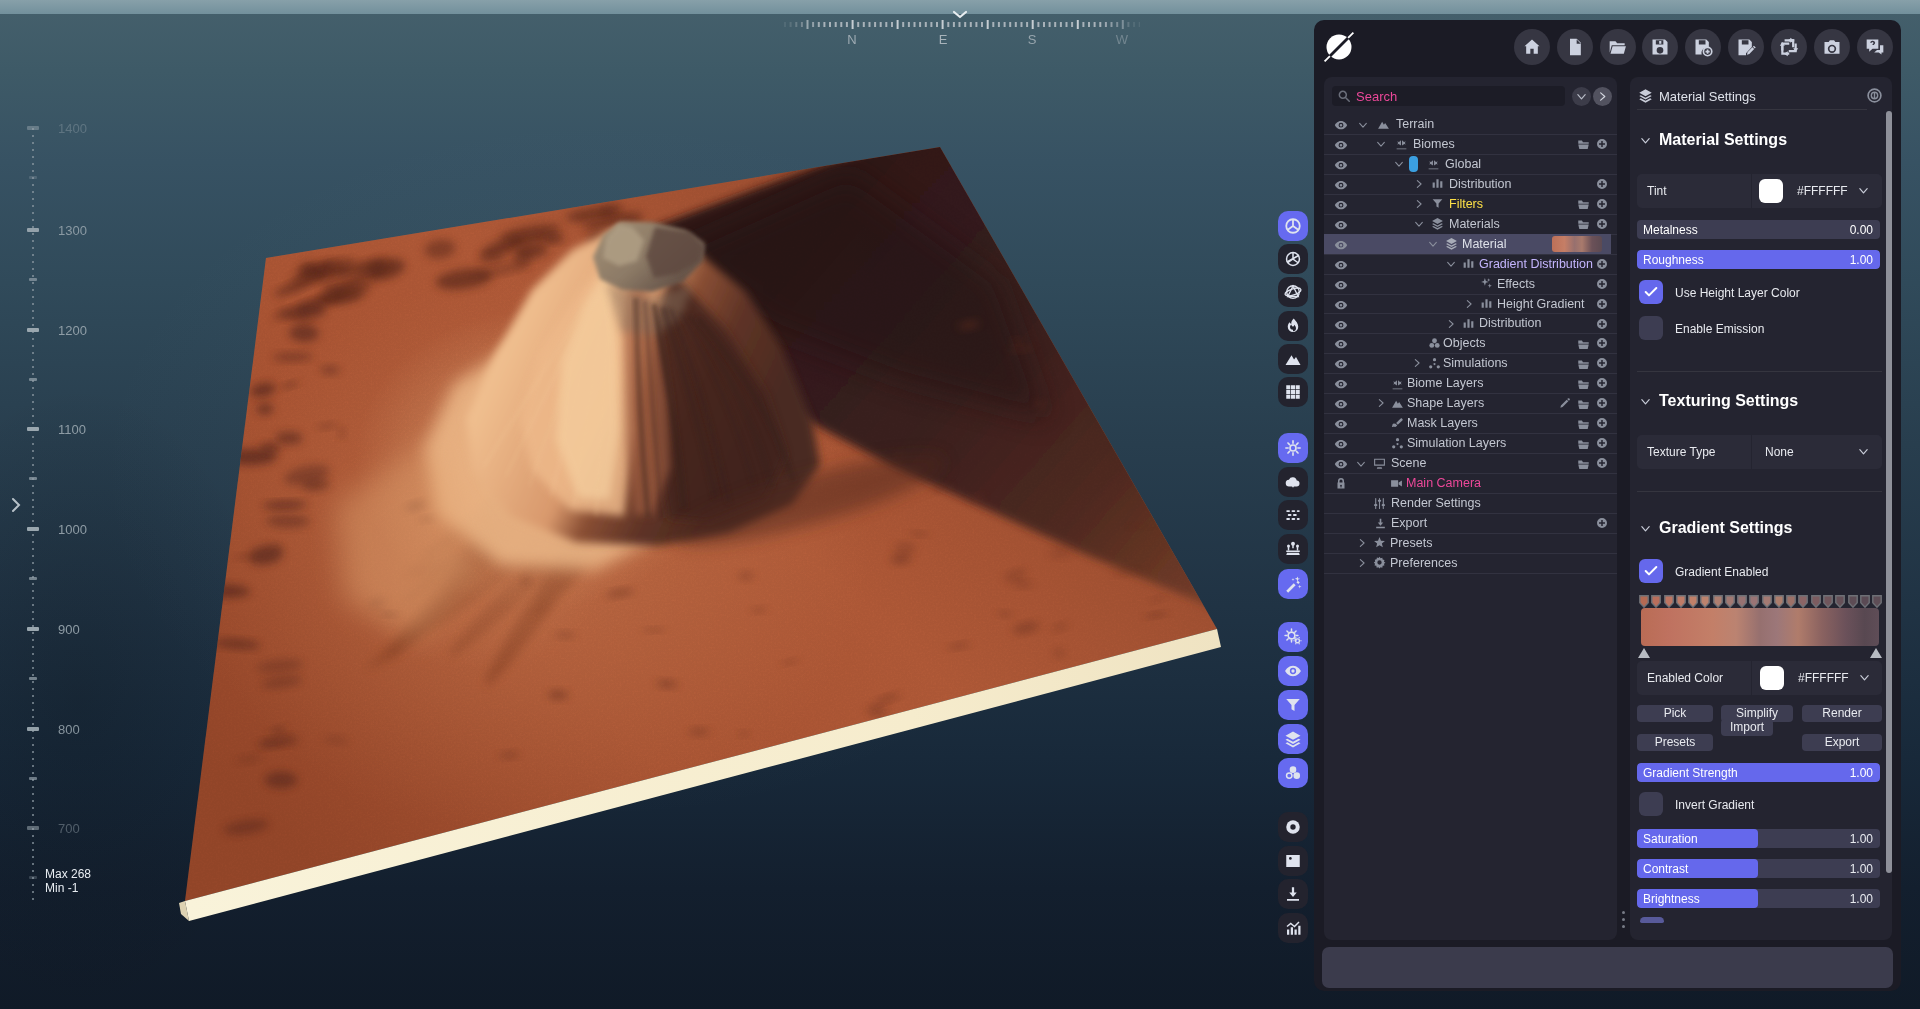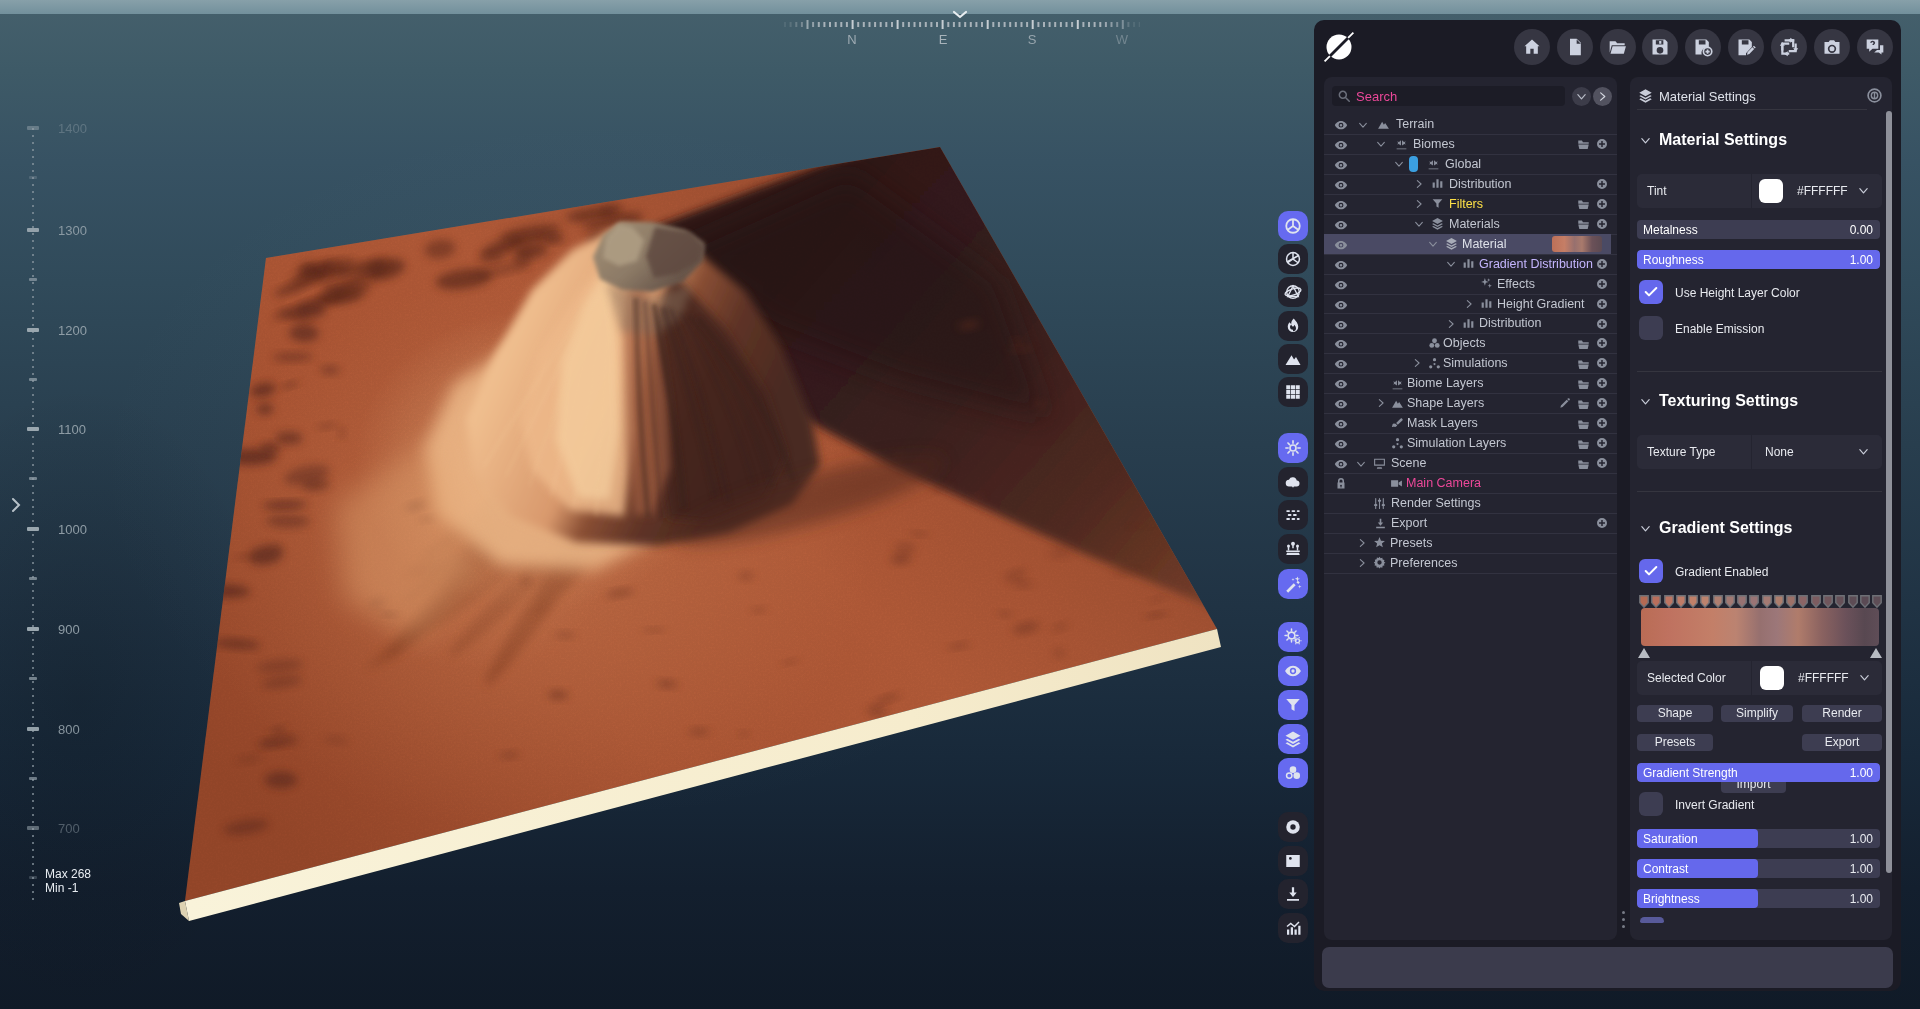--- a/index.html
+++ b/index.html
@@ -1047,32 +1047,32 @@
 <svg class="abs" style="left:1872.0px;top:595px" width="10" height="13" viewBox="0 0 10 13">
     <path d="M0.8 0.8h8.4v7l-4.2 4.4-4.2-4.4z" fill="#5e4d56" stroke="#6e7076" stroke-width="1.4"></path>
   </svg>
 <div class="abs" style="left:1641px;top:608px;width:238px;height:38px;border-radius:4px;background:linear-gradient(90deg,#b96c55 0%,#bf7260 12%,#c37f68 30%,#bb8371 40%,#96706f 50%,#9c7779 57%,#b07c6b 66%,#8a6260 76%,#6b515a 86%,#584851 94%,#5f4d57 100%)"></div>
 <svg class="abs" style="left:1638px;top:648px" width="12" height="10" viewBox="0 0 12 10">
     <path d="M6 0l6 10H0z" fill="#b9bdc4"></path>
   </svg>
 <svg class="abs" style="left:1870px;top:648px" width="12" height="10" viewBox="0 0 12 10">
     <path d="M6 0l6 10H0z" fill="#b9bdc4"></path>
   </svg>
-<div class="fieldl" style="top:661px">Selected Color</div>
+<div class="fieldl" style="top:661px">Enabled Color</div>
 <div class="fieldr" style="top:661px"></div>
 <div class="abs" style="left:1760px;top:666px;width:24px;height:24px;border-radius:6px;background:#fff"></div>
 <div class="abs stext" style="left:1798px;top:671px">#FFFFFF</div>
 <svg style="position:absolute;left:1859px;top:672px" width="11" height="11" viewBox="0 0 24 24">
     <path fill="none" stroke="#c8ccd8" stroke-width="2.6" stroke-linecap="round" stroke-linejoin="round" d="M4 8l8 9 8-9"></path>
   </svg>
-<div class="btn3" style="left:1637px;top:705px;width:76px">Shape</div>
+<div class="btn3" style="left:1637px;top:705px;width:76px">Pick</div>
 <div class="btn3" style="left:1721px;top:705px;width:72px">Simplify</div>
 <div class="btn3" style="left:1802px;top:705px;width:80px">Render</div>
 <div class="btn3" style="left:1637px;top:734px;width:76px">Presets</div>
-<div class="btn3" style="left:1721px;top:776px;width:65px">Import</div>
+<div class="btn3" style="left:1721px;top:719px;width:52px">Import</div>
 <div class="btn3" style="left:1802px;top:734px;width:80px">Export</div>
 <div class="slider" style="top:763px">
     <div class="sfill" style="width:243px"></div>
   </div>
 <div class="abs slabel" style="left:1643px;top:766px">Gradient Strength</div>
 <div class="abs sval" style="left:1637px;width:243px;top:766px">1.00</div>
 <div class="cbox" style="left:1639px;top:792px"></div>
 <div class="abs stext" style="left:1675px;top:798px">Invert Gradient</div>
 <div class="slider" style="top:829px">
     <div class="sfill" style="width:121px"></div>

